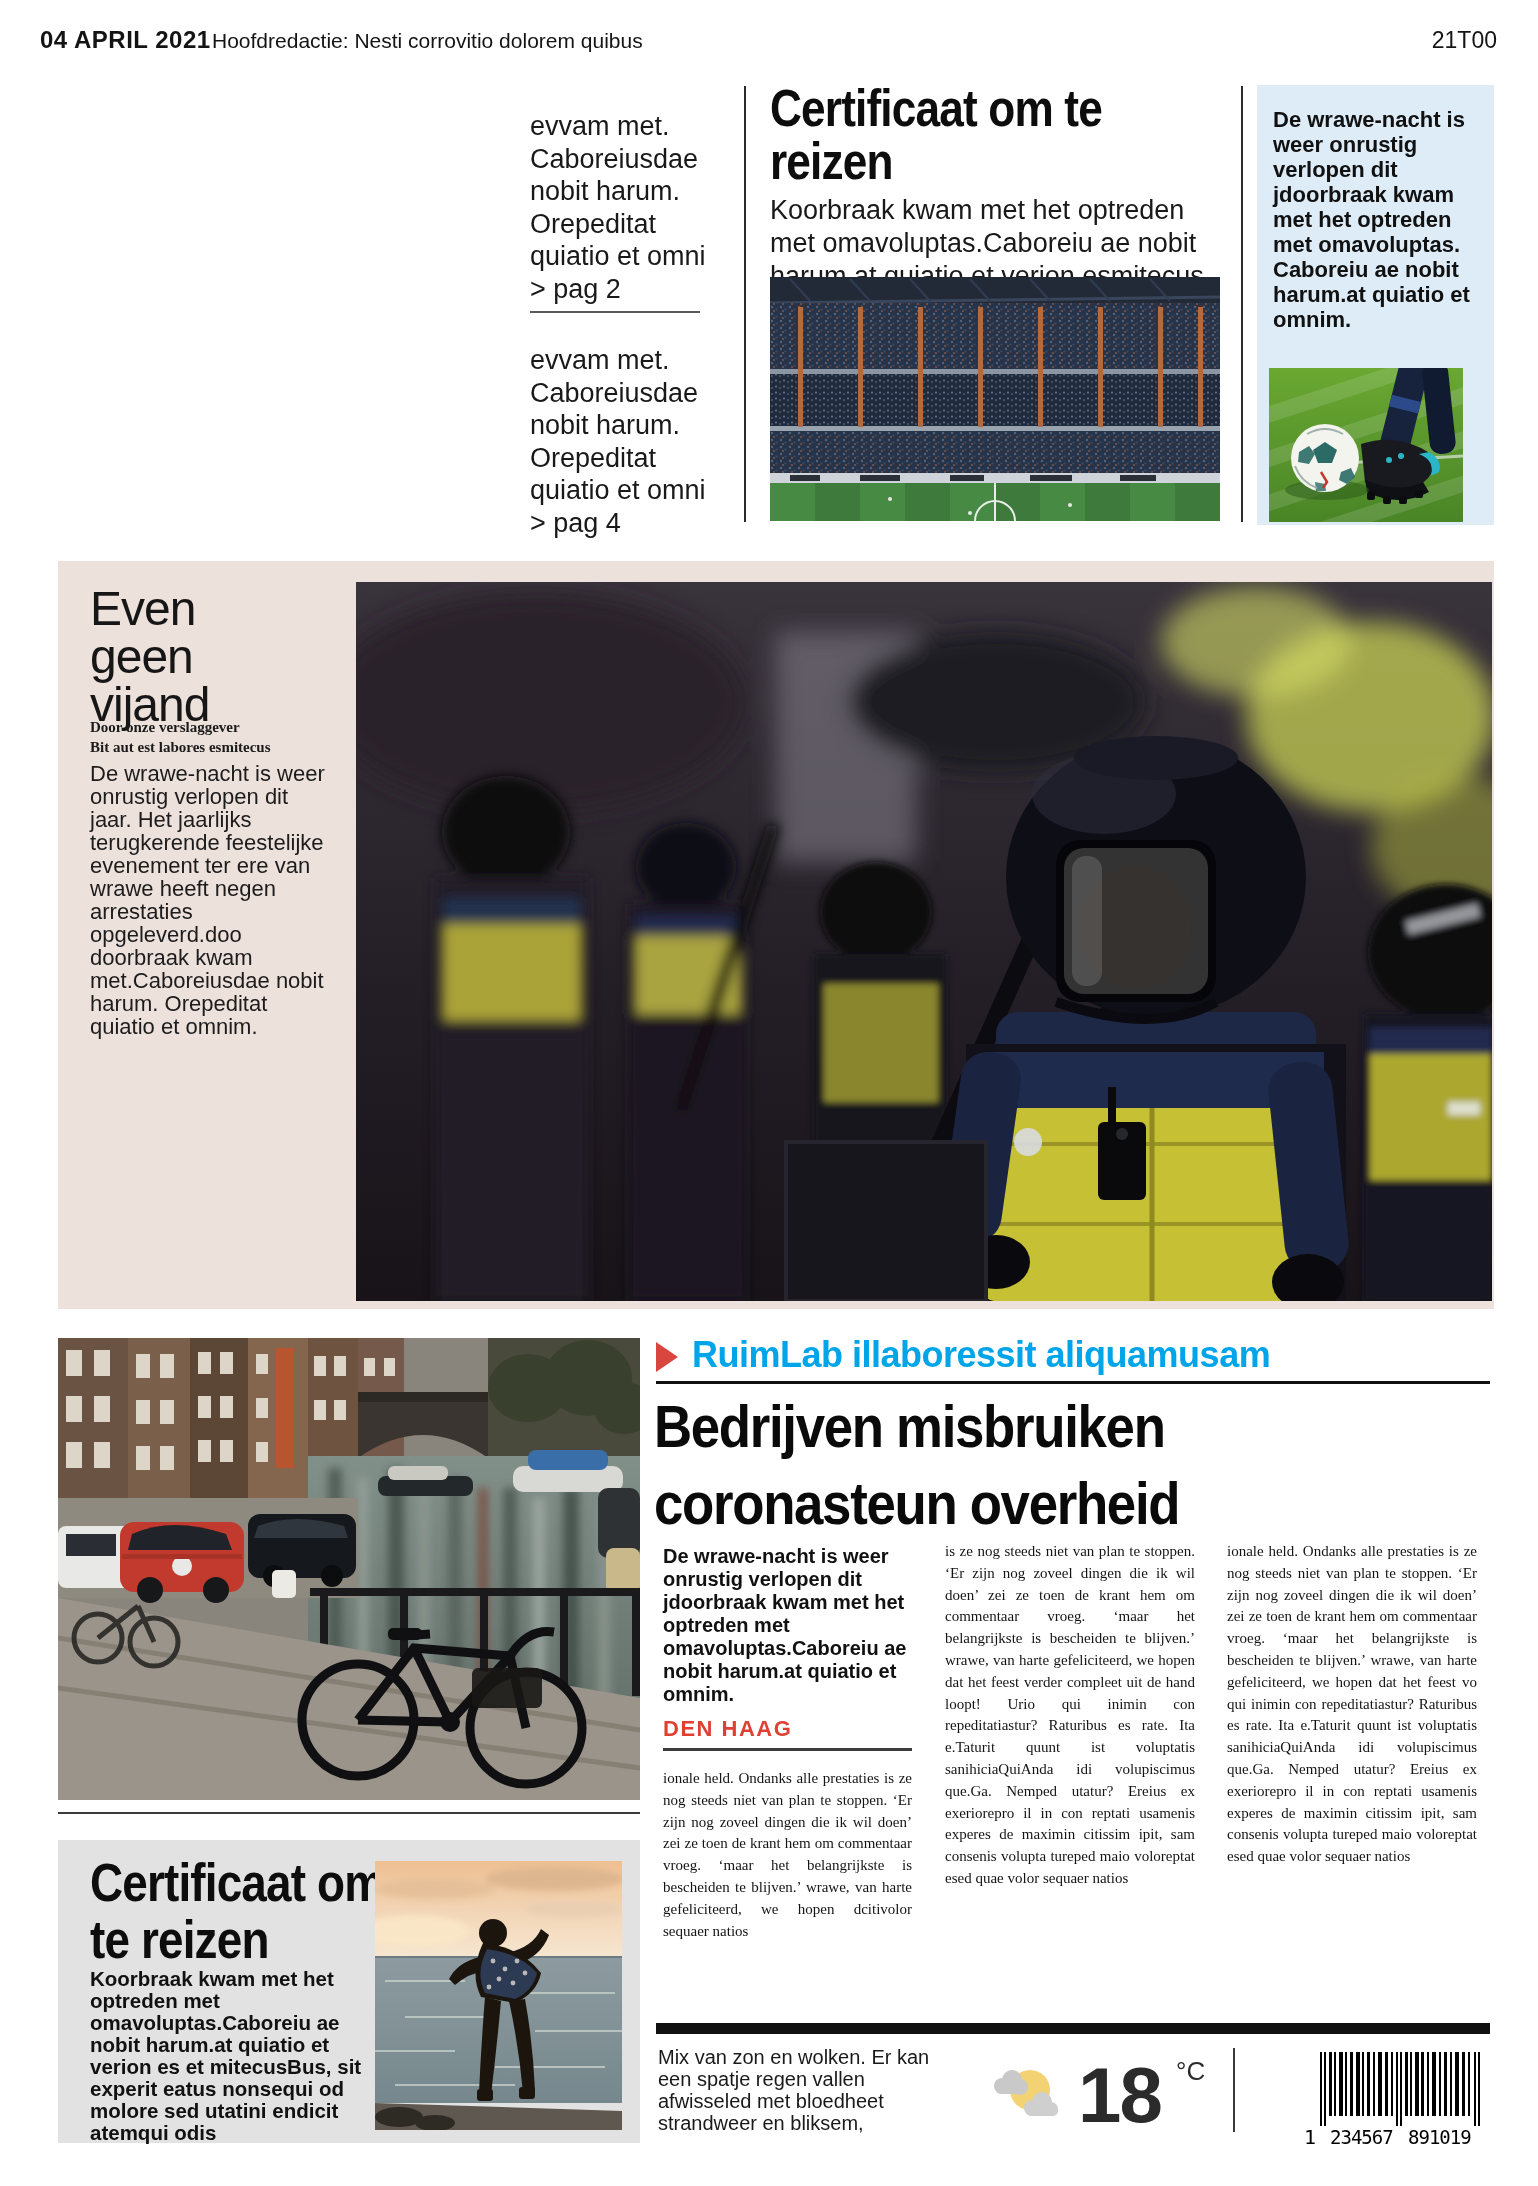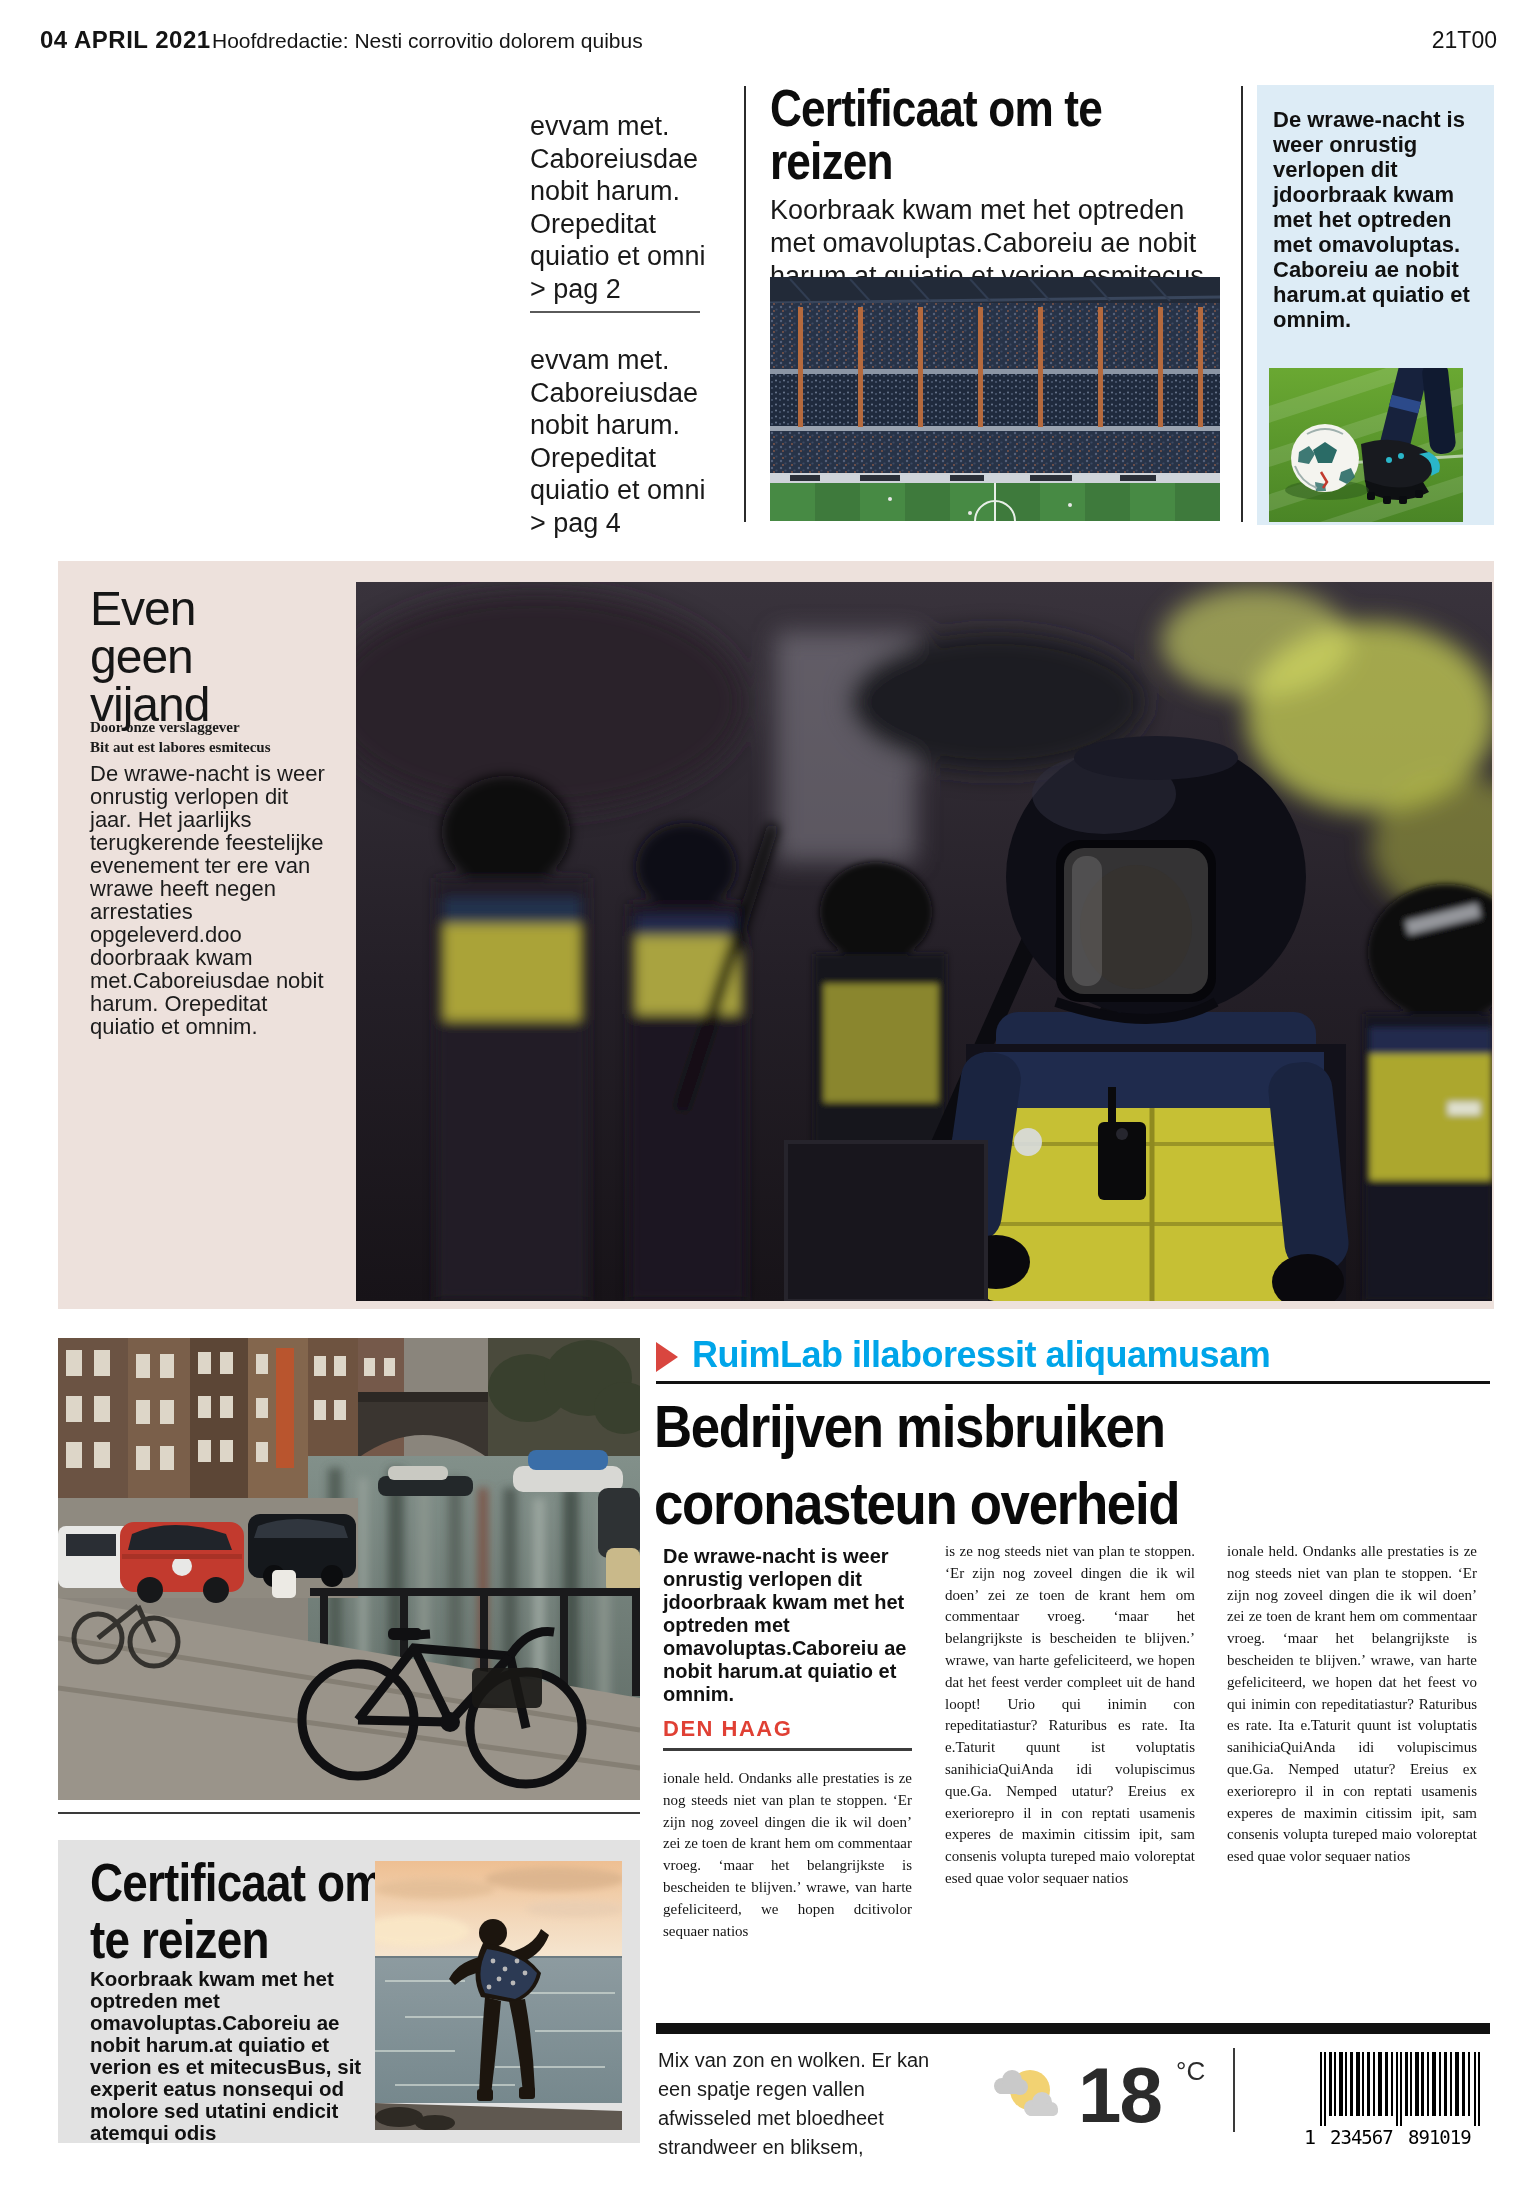--- a/index.html
+++ b/index.html
@@ -63,21 +63,21 @@
   .second-dateline{left:663px;top:1716px;font-size:22px;font-weight:800;letter-spacing:1.5px;color:#e04034;}
   .dateline-rule{left:663px;top:1748px;width:249px;height:3px;background:#3c3c3c;}
   .col-text{font-family:"Liberation Serif",serif;font-size:15px;line-height:21.8px;
         text-align:justify;color:#141414;}
   .col-1{left:663px;top:1768px;width:249px;}
   .col-2{left:945px;top:1541px;width:250px;}
   .col-3{left:1227px;top:1541px;width:250px;}
 
   
   .footer-bar{left:656px;top:2023px;width:834px;height:11px;background:#111;}
-  .weather-text{left:658px;top:2046px;width:300px;font-size:20px;line-height:29px;color:#1a1a1a;}
+  .weather-text{left:658px;top:2046px;width:300px;font-size:20px;line-height:22px;color:#1a1a1a;}
   .weather-icon{left:990px;top:2062px;width:72px;height:62px;}
   .temp-value{left:1078px;top:2050px;font-size:78px;font-weight:600;letter-spacing:-2px;color:#2b2b2b;}
   .temp-unit{left:1176px;top:2056px;font-size:26px;font-weight:500;color:#2b2b2b;}
   .footer-vrule{left:1233px;top:2048px;width:2px;height:84px;background:#3a3a3a;}
   .barcode{left:1296px;top:2052px;width:192px;height:98px;}
 </style>
 </head>
 <body>
 
 <div class="page">

